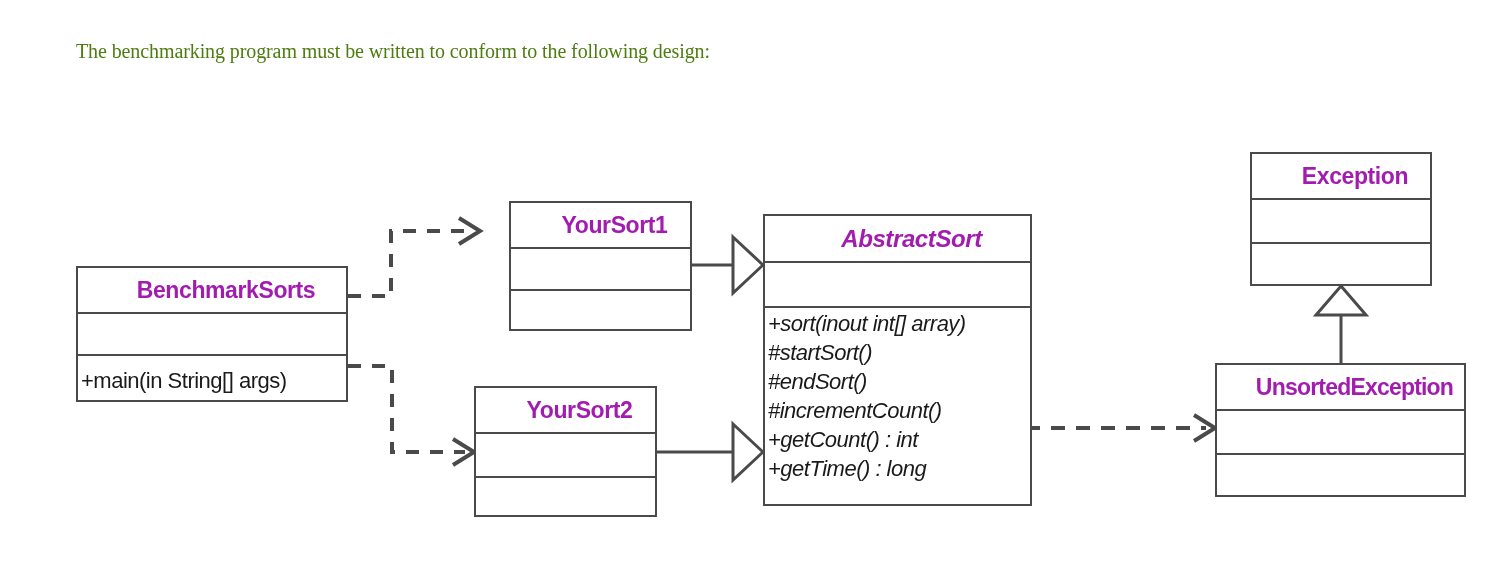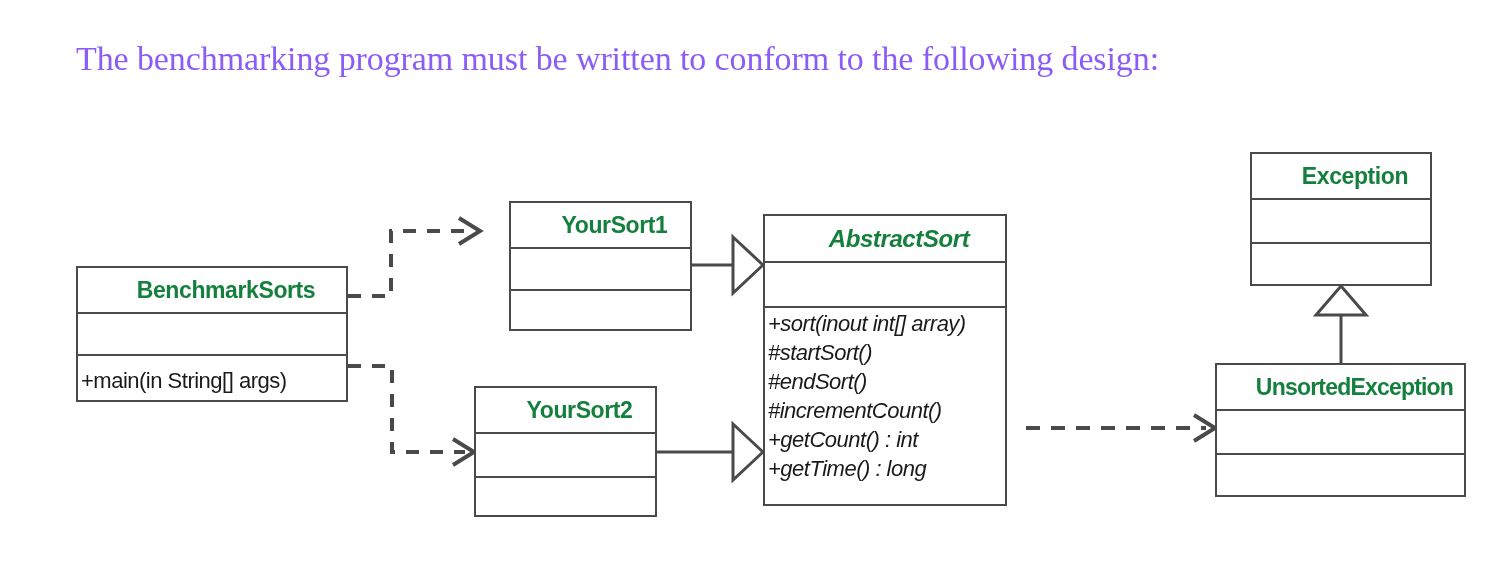--- a/index.html
+++ b/index.html
@@ -15,22 +15,22 @@
     overflow: hidden;
     font-family: "Liberation Sans", sans-serif;
   }
 
   
   #intro-text {
     position: absolute;
     left: 76px;
     top: 40px;
     font-family: "Liberation Serif", serif;
-    font-size: 34px;
-    color: #8b5cf6;
+    font-size: 20px;
+    color: #4d7c0f;
     white-space: nowrap;
     letter-spacing: -0.1px;
   }
 
   
   #diagram {
     position: absolute;
     left: 0;
     top: 0;
     width: 1490px;
@@ -47,21 +47,21 @@
     flex-direction: column;
   }
   .uml-name {
     box-sizing: border-box;
     display: flex;
     align-items: center;
     justify-content: center;
     font-family: "Liberation Sans", sans-serif;
     font-weight: bold;
     font-size: 23px;
-    color: #15803d;
+    color: #a21caf;
     border-bottom: 2px solid #4a4a4a;
     letter-spacing: -0.4px;
     white-space: nowrap;
     overflow: hidden;
     padding-left: 28px;
   }
   .uml-name.italic {
     font-style: italic;
   }
   .uml-attrs {
@@ -94,21 +94,21 @@
   #cls-yoursort1 { left: 509px; top: 201px; width: 183px; height: 130px; }
   #cls-yoursort1 .uml-name  { height: 46px; }
   #cls-yoursort1 .uml-attrs { height: 42px; }
   #cls-yoursort1 .uml-ops   { height: 38px; }
 
   #cls-yoursort2 { left: 474px; top: 386px; width: 183px; height: 131px; }
   #cls-yoursort2 .uml-name  { height: 46px; }
   #cls-yoursort2 .uml-attrs { height: 44px; }
   #cls-yoursort2 .uml-ops   { height: 37px; }
 
-  #cls-abstractsort { left: 763px; top: 214px; width: 244px; height: 292px; }
+  #cls-abstractsort { left: 763px; top: 214px; width: 269px; height: 292px; }
   #cls-abstractsort .uml-name  { height: 47px; font-size: 24px; }
   #cls-abstractsort .uml-attrs { height: 45px; }
   #cls-abstractsort .uml-ops   { height: 196px; font-style: italic; }
 
   #cls-exception { left: 1250px; top: 152px; width: 182px; height: 134px; }
   #cls-exception .uml-name  { height: 46px; }
   #cls-exception .uml-attrs { height: 44px; }
   #cls-exception .uml-ops   { height: 40px; }
 
   #cls-unsortedexception { left: 1215px; top: 363px; width: 251px; height: 134px; }

